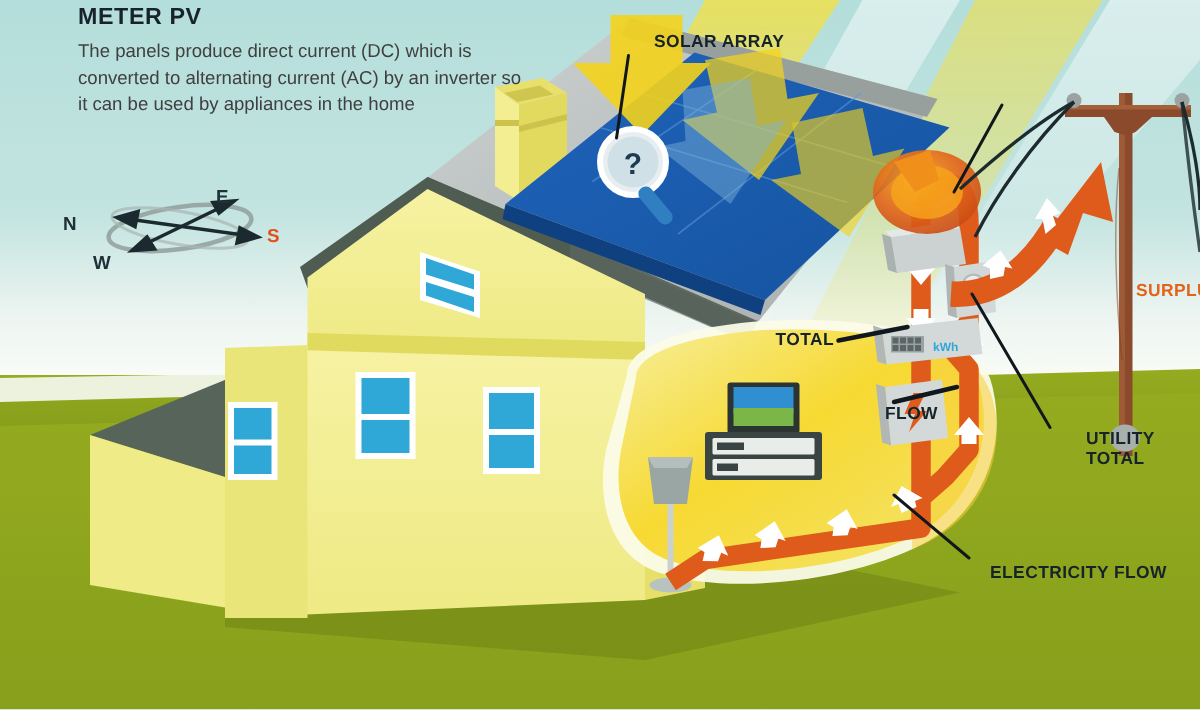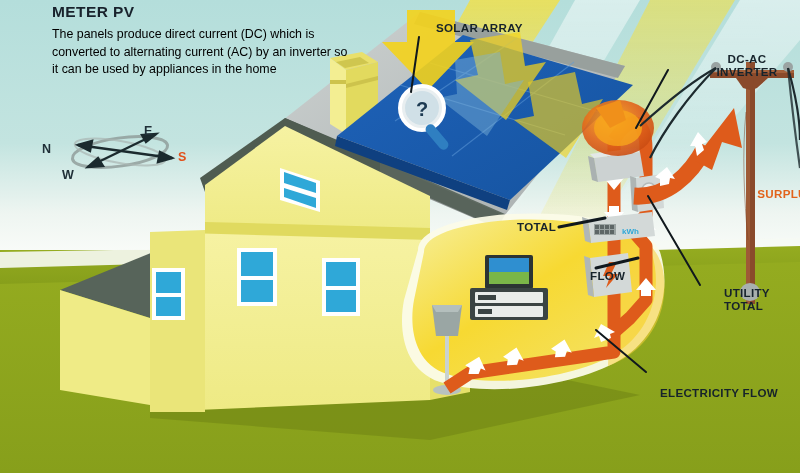--- a/index.html
+++ b/index.html
@@ -3,30 +3,30 @@
 <meta charset="utf-8">
 <style>
   html,body{margin:0;padding:0;background:#fff;}
   body{font-family:"Liberation Sans", sans-serif;}
   #stage{position:relative;width:800px;height:473px;overflow:hidden;background:#b9e0dc;}
   #stage svg.layer{position:absolute;left:0;top:0;width:800px;height:473px;}
   .lbl{position:absolute;font-weight:bold;letter-spacing:.3px;line-height:1.12;margin-left:44px;}
   .lbl.dark{color:#16232b;}
   .lbl.orange{color:#e2631b;}
   #title{position:absolute;left:52px;top:3px;font-size:15.5px;font-weight:bold;color:#18222c;letter-spacing:.4px;}
-  #intro{position:absolute;left:52px;top:26px;width:300px;font-size:12.4px;color:#000000;line-height:1.42;}
+  #intro{position:absolute;left:52px;top:26px;width:300px;font-size:12.4px;color:#404040;line-height:1.42;}
   .cdir{position:absolute;font-size:12.5px;font-weight:bold;color:#203038;}
   .cdir.s{color:#e2501a;}
   #lb-solar{left:392px;top:21px;font-size:11.6px;}
   #lb-inv{left:655px;top:52px;font-size:11.6px;text-align:center;width:96px;}
   #lb-surplus{left:688px;top:186px;font-size:11.6px;text-align:center;width:108px;line-height:1.3;}
   #lb-util{left:680px;top:286px;font-size:11.6px;}
   #lb-tgm{left:473px;top:219px;font-size:11.6px;width:130px;line-height:1.3;}
   #lb-mains{left:546px;top:269px;font-size:11.6px;}
-  #lb-eflow{left:616px;top:386px;font-size:11.6px;}
+  #lb-eflow{left:616px;top:375px;font-size:11.6px;}
 </style>
 </head>
 <body>
 
 <div id="stage">
 
   <svg class="layer" viewBox="0 0 800 473">
     <defs>
       <linearGradient id="skyG" x1="0" y1="0" x2="0" y2="1">
         <stop offset="0" stop-color="#b4dedb"></stop>
@@ -308,24 +308,20 @@
   <div id="title">METER PV</div>
   <div id="intro">The panels produce direct current (DC) which is converted to alternating current (AC) by an inverter so it can be used by appliances in the home</div>
 
   <div class="cdir" style="left:42px;top:142px;">N</div>
   <div class="cdir" style="left:144px;top:124px;">E</div>
   <div class="cdir" style="left:62px;top:168px;">W</div>
   <div class="cdir s" style="left:178px;top:150px;">S</div>
 
   <div class="lbl dark" id="lb-solar">SOLAR ARRAY</div>
 
-  <div class="lbl dark" id="lb-inv">
-    <div>DC-AC</div>
-    <div>INVERTER</div>
-  </div>
 
   <div class="lbl orange" id="lb-surplus">
     <div>SURPLUS</div>
   </div>
 
   <div class="lbl dark" id="lb-util">UTILITY TOTAL</div>
 
   <div class="lbl dark" id="lb-tgm">
     <div>TOTAL</div>
   </div>

